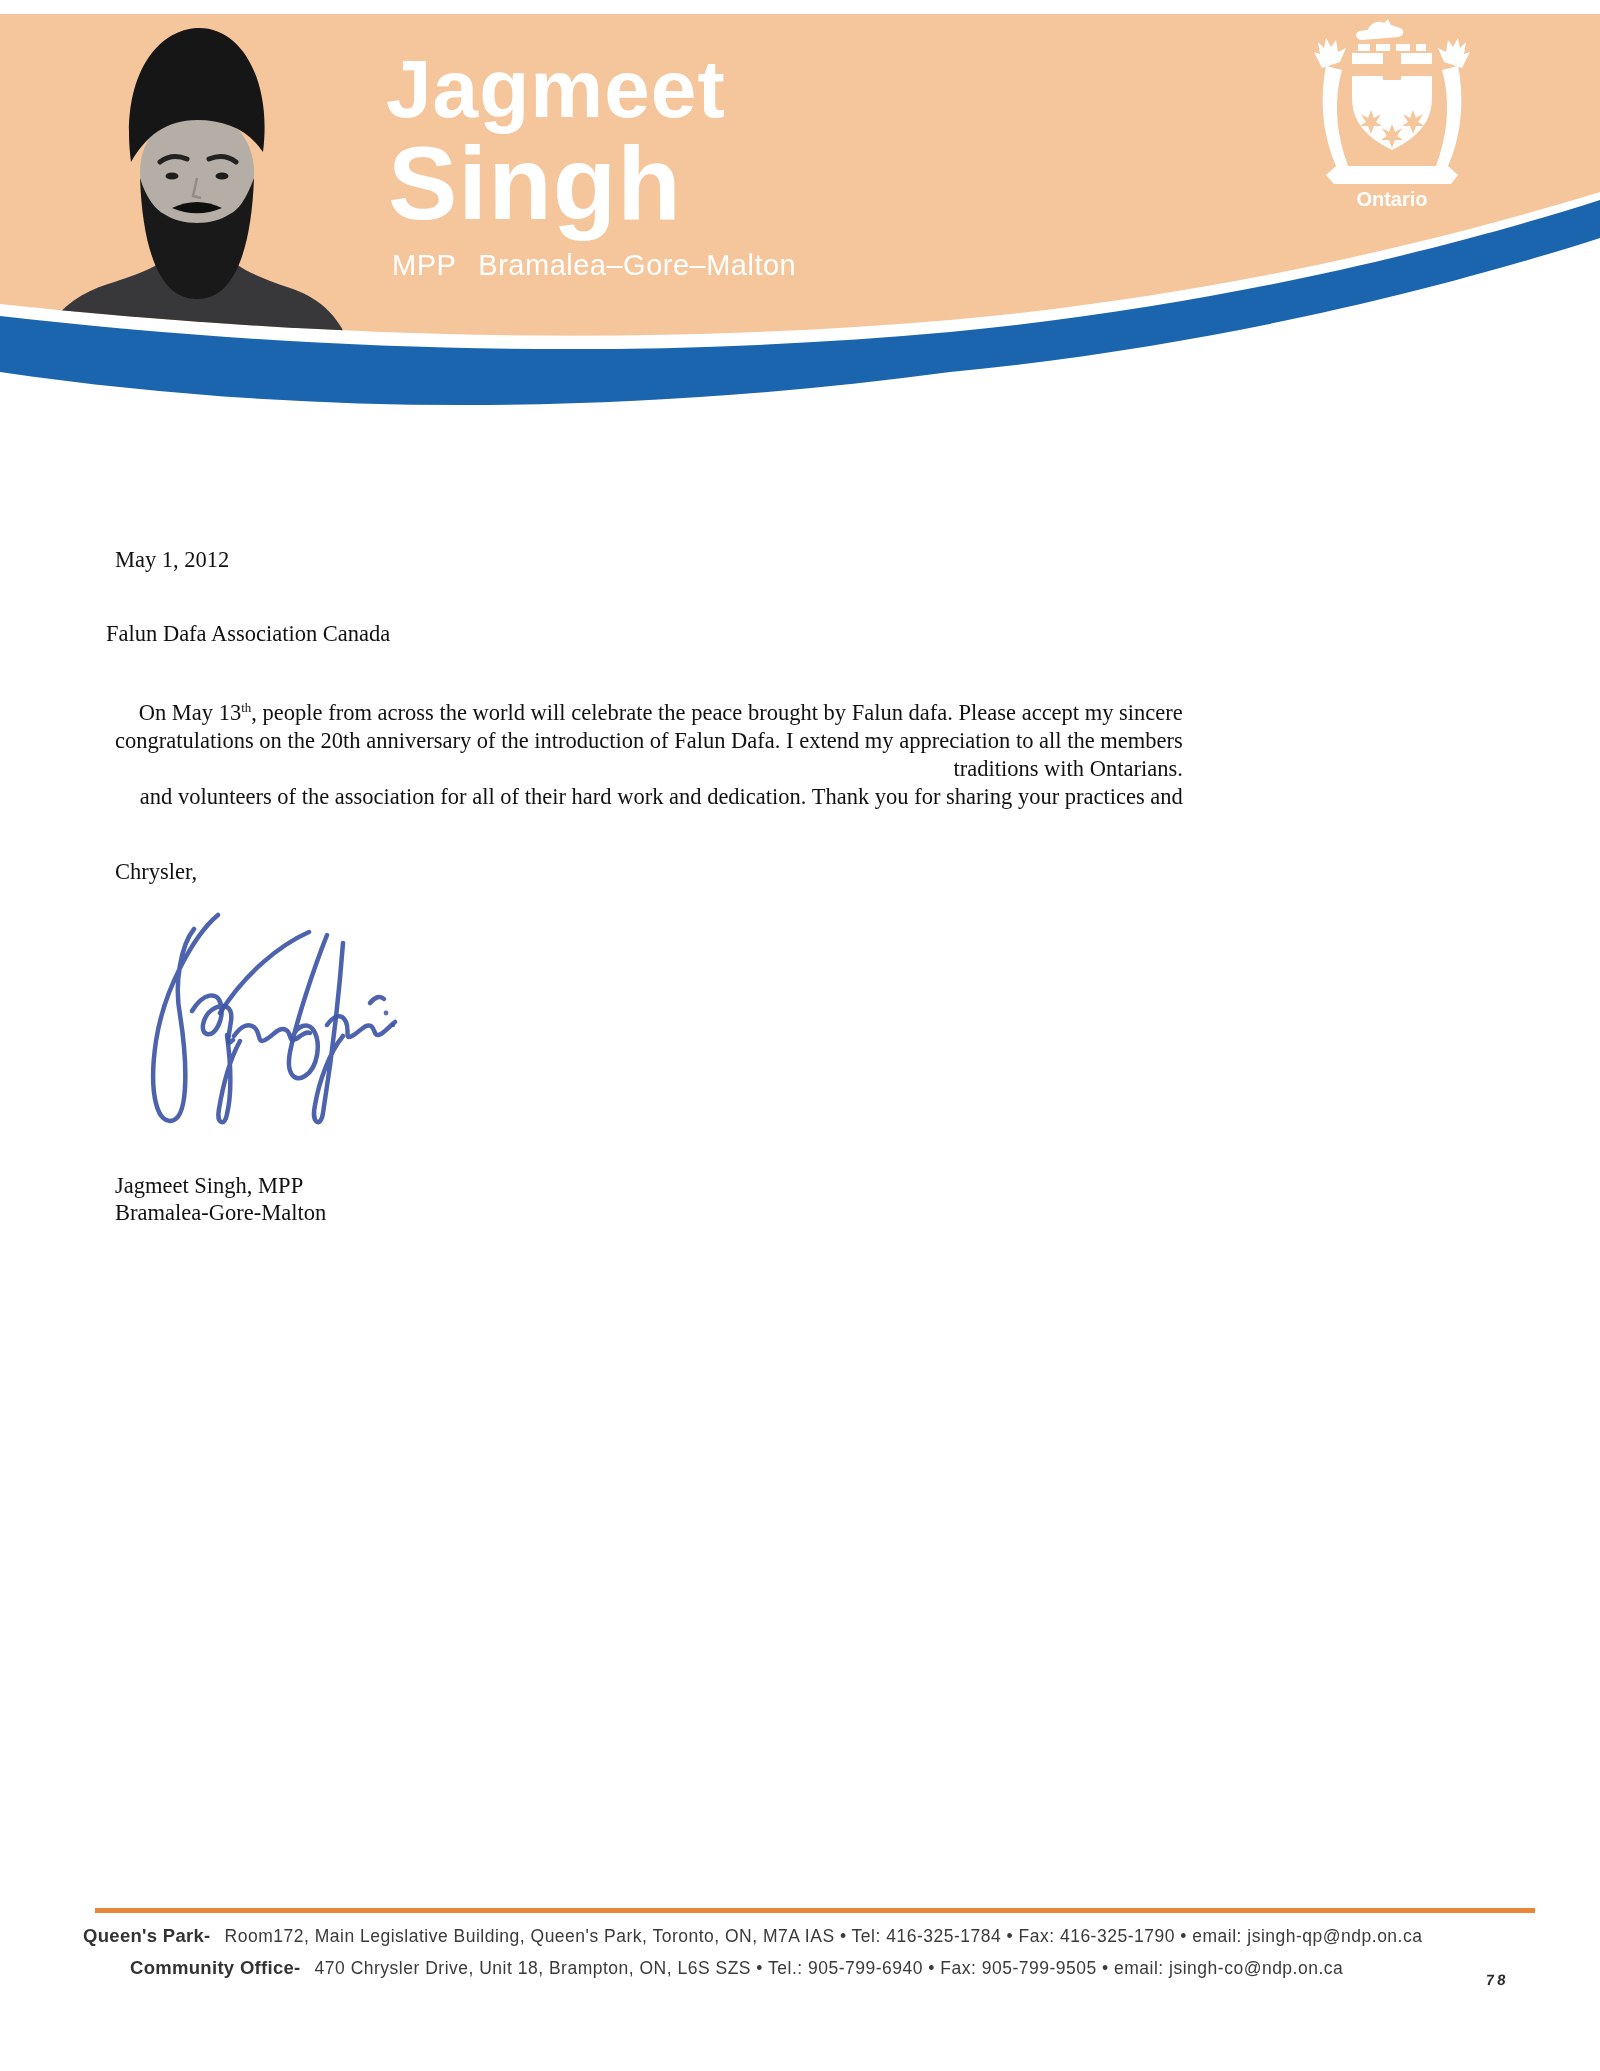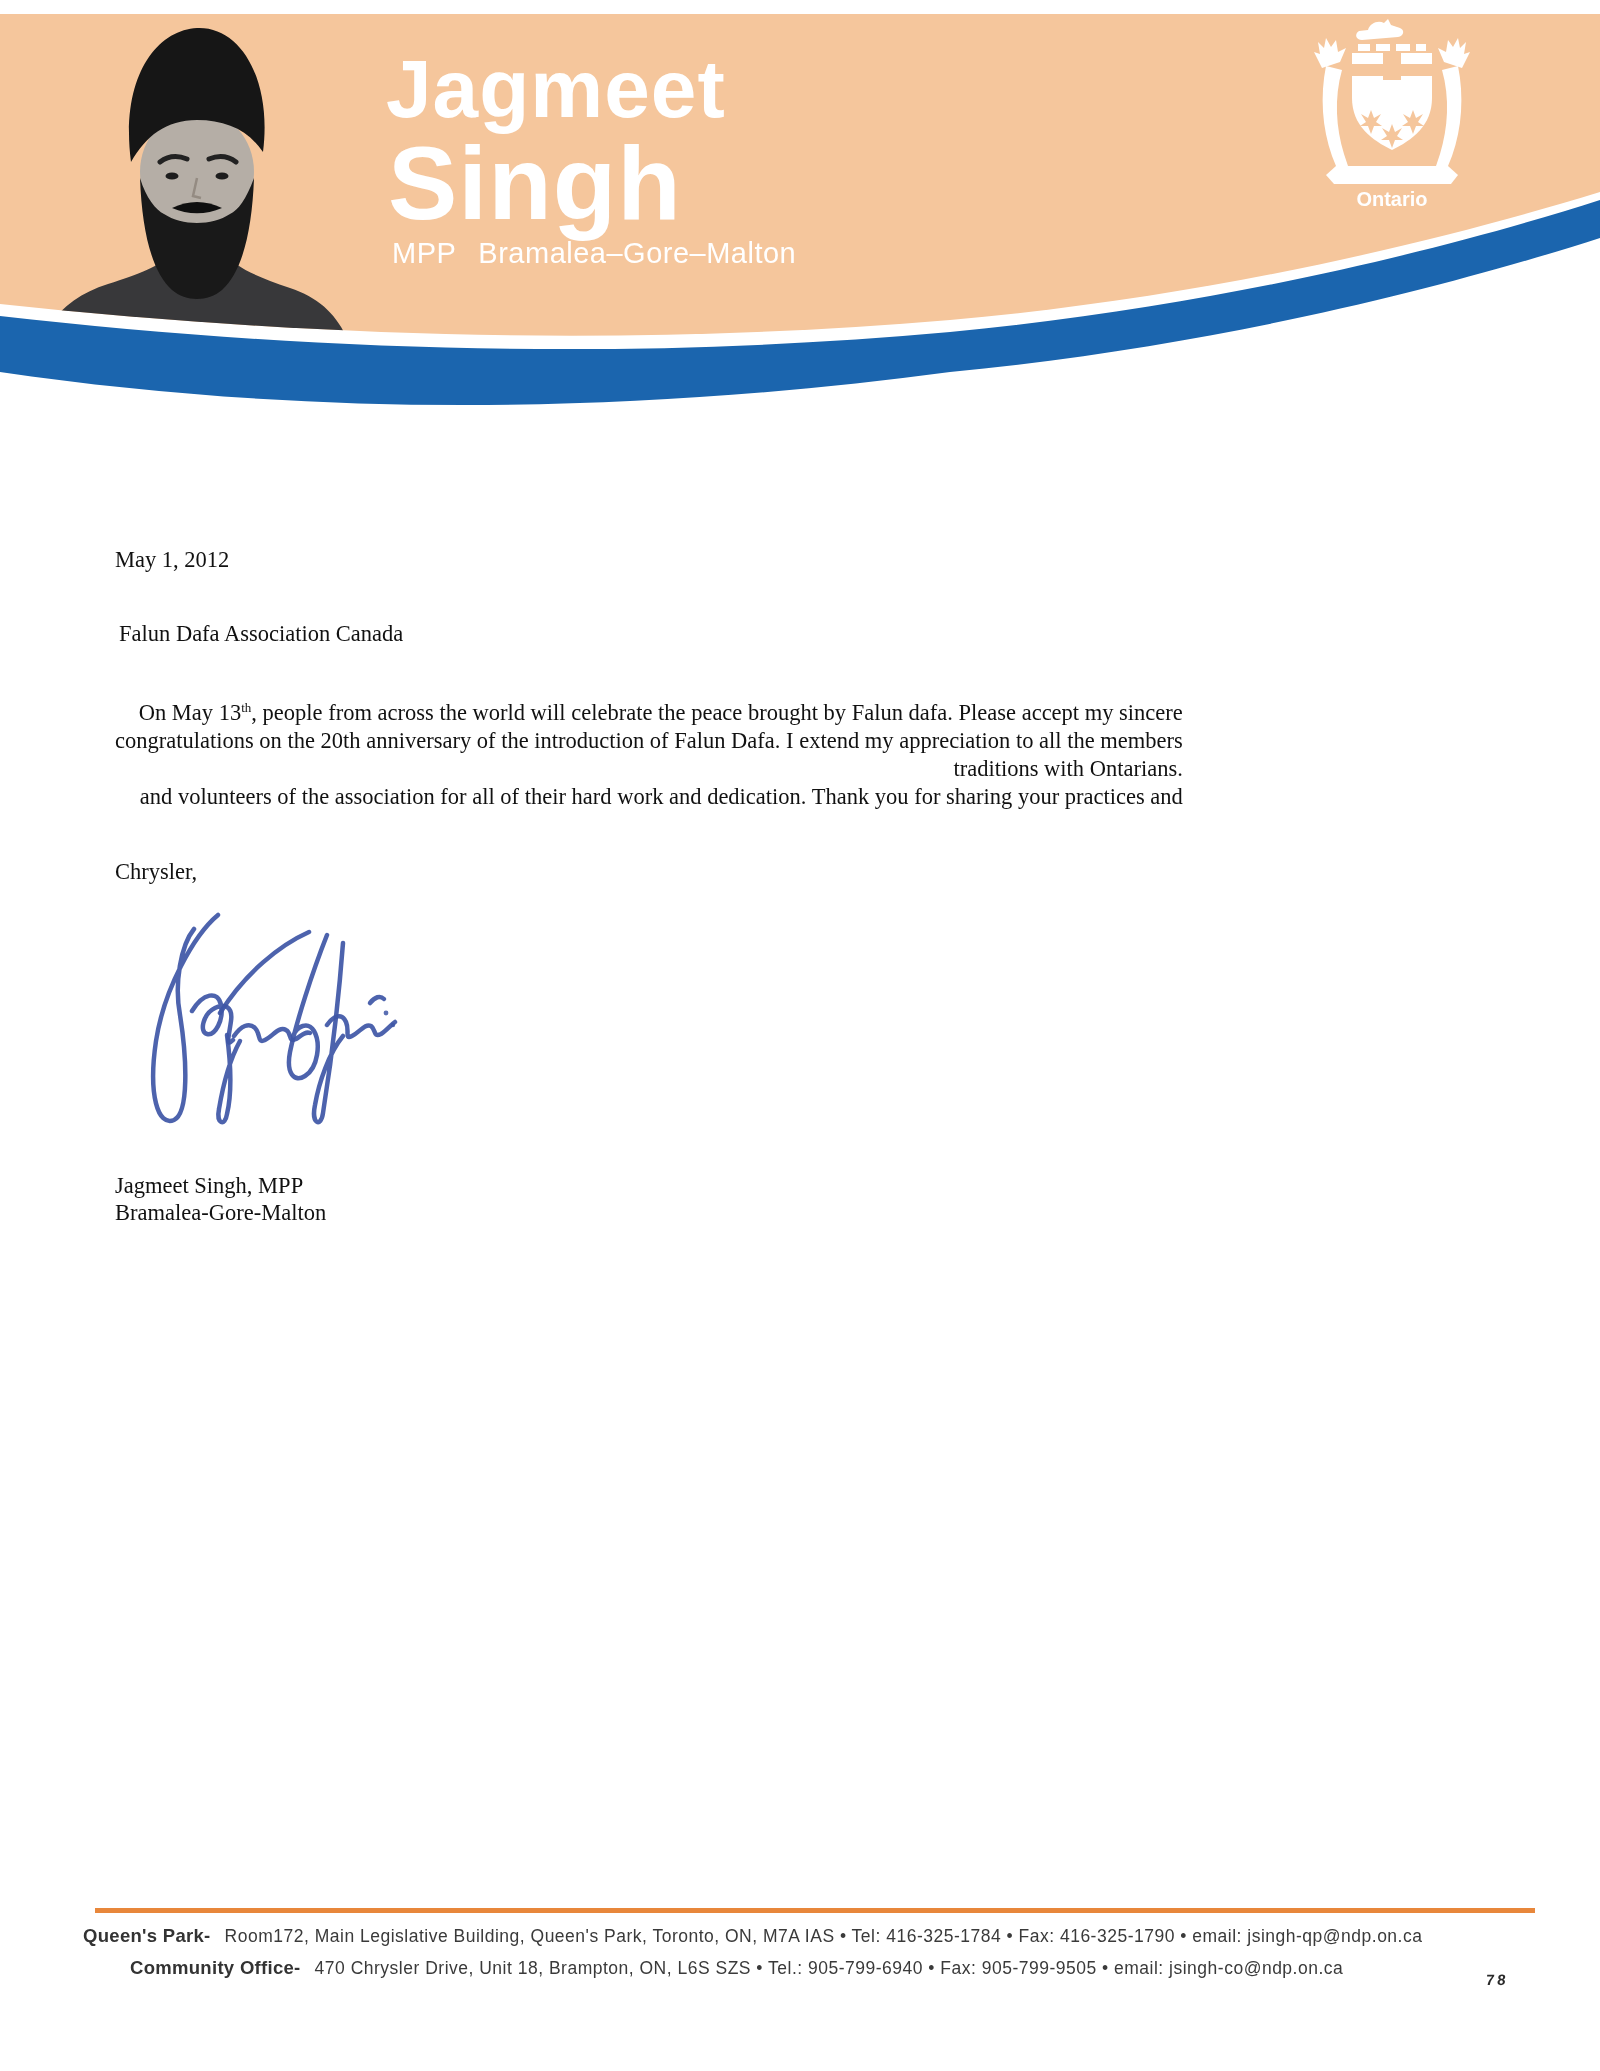--- a/index.html
+++ b/index.html
@@ -9,27 +9,27 @@
   }
   
   .header-art{position:absolute;left:0;top:0;width:1600px;height:430px;display:block;}
   .peach{fill:var(--peach,#f5c69c);}
   .swoosh{fill:var(--swoosh-blue,#1b65ae);}
   .crest-white{fill:#ffffff;}
   .crest-peach{fill:var(--peach,#f5c69c);}
   .name-block{position:absolute;left:386px;top:0;color:#ffffff;font-family:"Liberation Sans",sans-serif;}
   .first-name{position:absolute;left:0;top:42px;font-size:82px;font-weight:700;letter-spacing:1px;white-space:nowrap;}
   .last-name{position:absolute;left:2px;top:124px;font-size:104px;font-weight:700;letter-spacing:1px;white-space:nowrap;}
-  .subtitle{position:absolute;left:6px;top:237px;font-size:29px;font-weight:400;letter-spacing:.5px;white-space:nowrap;}
+  .subtitle{position:absolute;left:6px;top:249px;font-size:29px;font-weight:400;letter-spacing:.5px;white-space:nowrap;}
   .subtitle .role{margin-right:22px;}
   .crest-label{fill:#ffffff;font-family:"Liberation Sans",sans-serif;font-size:20px;font-weight:700;}
   
   .letter-text{position:absolute;font-size:22.5px;line-height:28px;white-space:nowrap;}
   .date{left:115px;top:546px;}
-  .recipient{left:119px;top:620px;}
+  .recipient{left:106px;top:620px;}
   .paragraph{position:absolute;left:115px;top:699px;font-size:22.5px;line-height:28px;text-align:right;}
   .paragraph .line{white-space:nowrap;}
   .paragraph sup{font-size:13px;line-height:0;}
   .closing{left:115px;top:858px;}
   .signature{position:absolute;left:130px;top:893px;width:270px;height:240px;}
   .signature path{fill:none;stroke:var(--signature-ink,#3e56a6);stroke-width:4.5;stroke-linecap:round;stroke-linejoin:round;opacity:.92;}
   .signature circle{fill:var(--signature-ink,#3e56a6);opacity:.85;}
   .signer{left:115px;top:1172px;line-height:27px;}
   
   .footer-rule{position:absolute;left:95px;top:1908px;width:1440px;height:5px;background:var(--rule-orange,#e8873b);}

